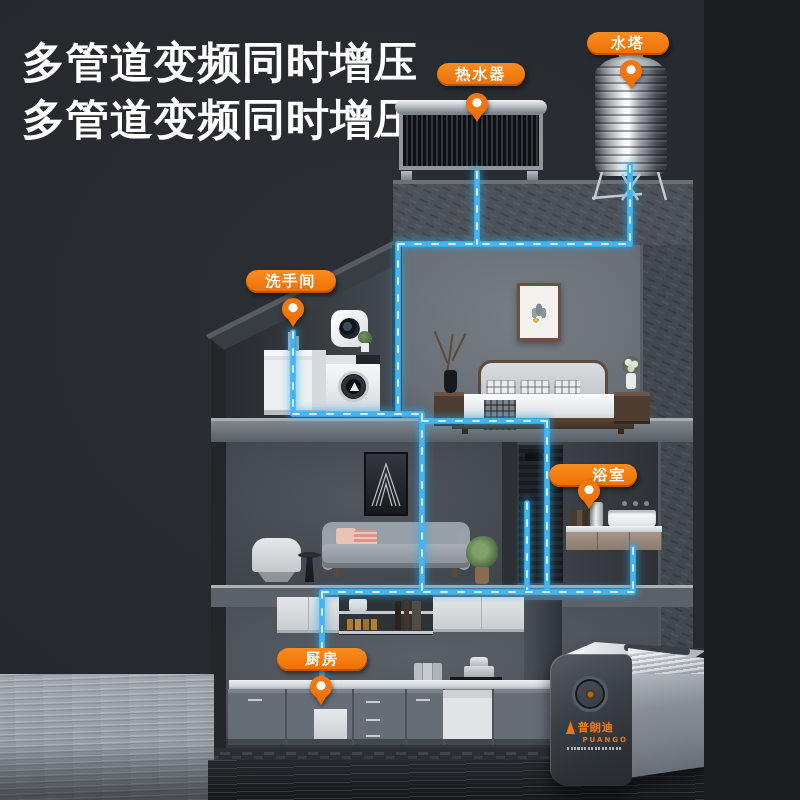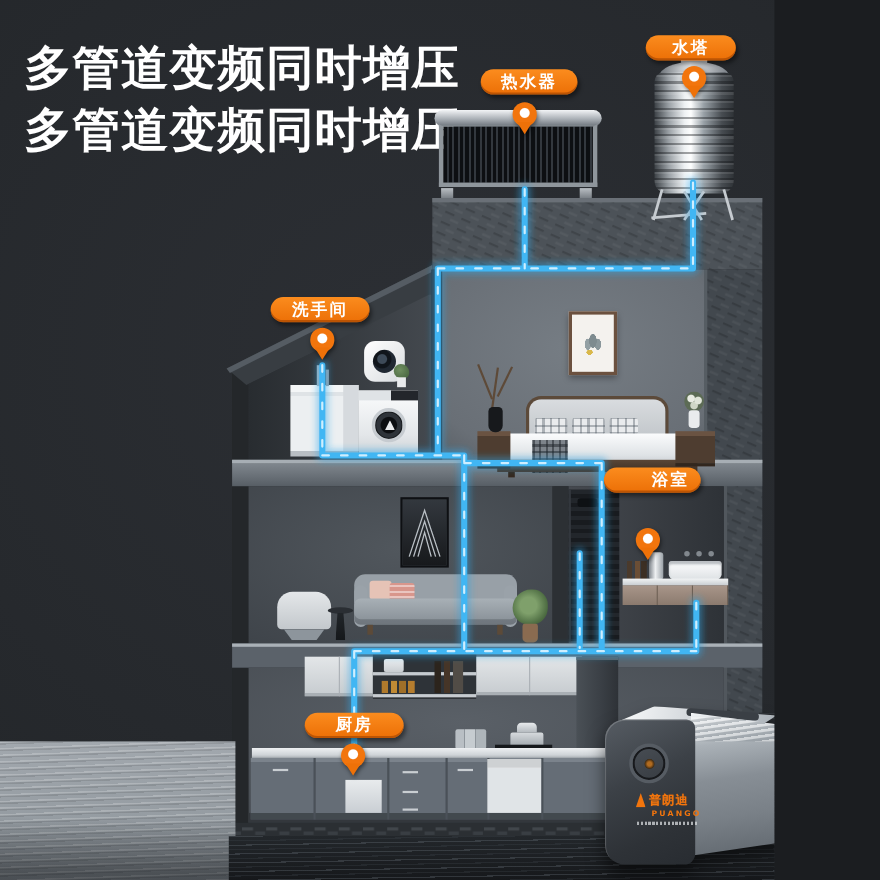--- a/index.html
+++ b/index.html
@@ -185,21 +185,21 @@
       background:linear-gradient(100deg,#fdfefe,#c9ced3 60%,#aab1b7);}
   .pump .handle{position:absolute;left:78px;top:4px;width:66px;height:7px;border-radius:4px;background:#3a3f45;transform:rotate(4deg);}
   .pump .face{position:absolute;left:4px;top:12px;width:82px;height:132px;border-radius:18px 8px 10px 18px;
       background:linear-gradient(155deg,#565c63 0%,#3c4147 40%,#2e3237 75%,#282c31 100%);
       box-shadow:inset 1px 1px 0 rgba(255,255,255,.18);}
   .pump .port{position:absolute;left:26px;top:26px;width:36px;height:36px;border-radius:50%;
       background:radial-gradient(circle at 42% 40%, #111417 0 8px, #court 0, #1a1d21 9px 12px, #0a0c0e 13px);
       border:3px solid #565c63;box-shadow:inset 0 0 0 2px #17191c;}
   .pump .port::after{content:'';position:absolute;left:11px;top:11px;width:9px;height:9px;border-radius:50%;
       background:radial-gradient(circle,#b06b20 0 30%,#3a2710 70%,transparent);}
-  .pump .logo{position:absolute;left:28px;top:66px;width:62px;text-align:center;}
+  .pump .logo{position:absolute;left:16px;top:66px;width:62px;text-align:right;}
   .logo-row{display:flex;align-items:center;gap:3px;}
   .brand-glyph{width:9px;height:13px;background:#f2750d;clip-path:polygon(50% 0,100% 100%,0 100%);}
   .brand-name{color:#f2750d;font-weight:900;font-size:11px;letter-spacing:1px;
       text-shadow:0 0 1px rgba(242,117,13,.6);}
   .brand-latin{color:#f2750d;font-weight:700;font-size:7px;letter-spacing:2px;margin:1px 0 0 12px;}
   .microtext{margin:3px 0 0 1px;width:56px;height:3px;opacity:.75;
       background:repeating-linear-gradient(90deg,#d8dbde 0 2px,transparent 2px 3.5px);}
 
   svg{display:block;}
 </style>
@@ -437,21 +437,21 @@
   <div class="abs callout" style="left:587px;top:32px;width:82px;">
     <span>水塔</span>
   </div>
   <div class="abs pin" style="left:620px;top:60px;"></div>
 
   <div class="abs callout" style="left:246px;top:270px;width:90px;">
     <span>洗手间</span>
   </div>
   <div class="abs pin" style="left:282px;top:298px;"></div>
 
-  <div class="abs callout" style="left:549px;top:425px;width:88px;padding-left:33px;">
+  <div class="abs callout" style="left:549px;top:464px;width:88px;padding-left:33px;">
     <span>浴室</span>
   </div>
   <div class="abs pin" style="left:578px;top:480px;"></div>
 
   <div class="abs callout" style="left:277px;top:648px;width:90px;">
     <span>厨房</span>
   </div>
   <div class="abs pin" style="left:310px;top:676px;"></div>
 
   <div class="abs water-left"></div>

